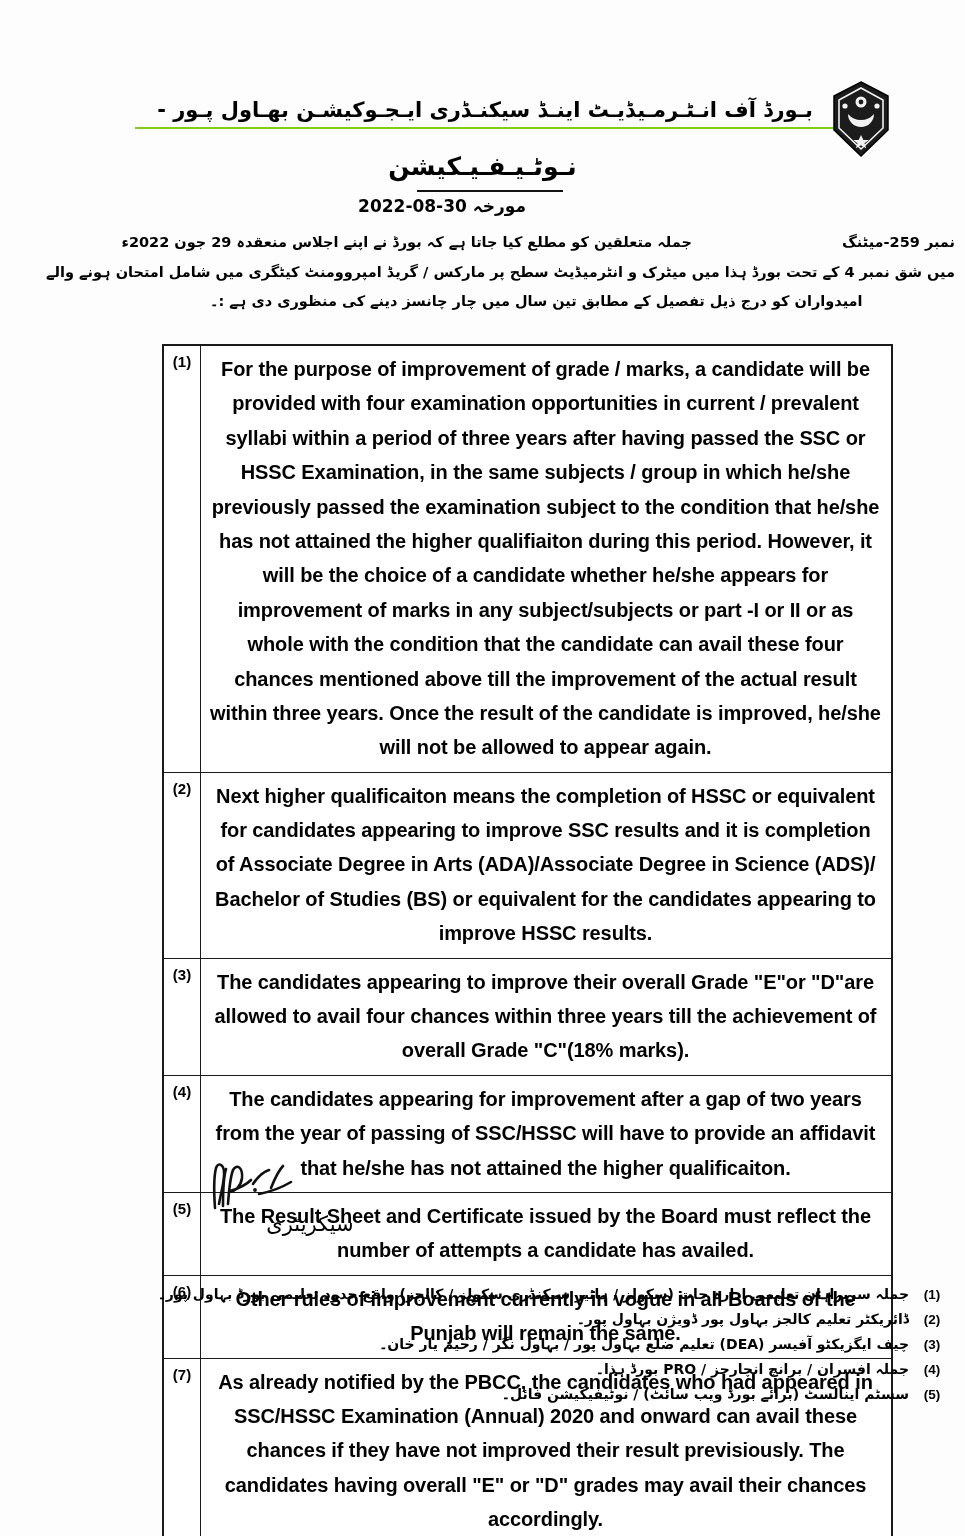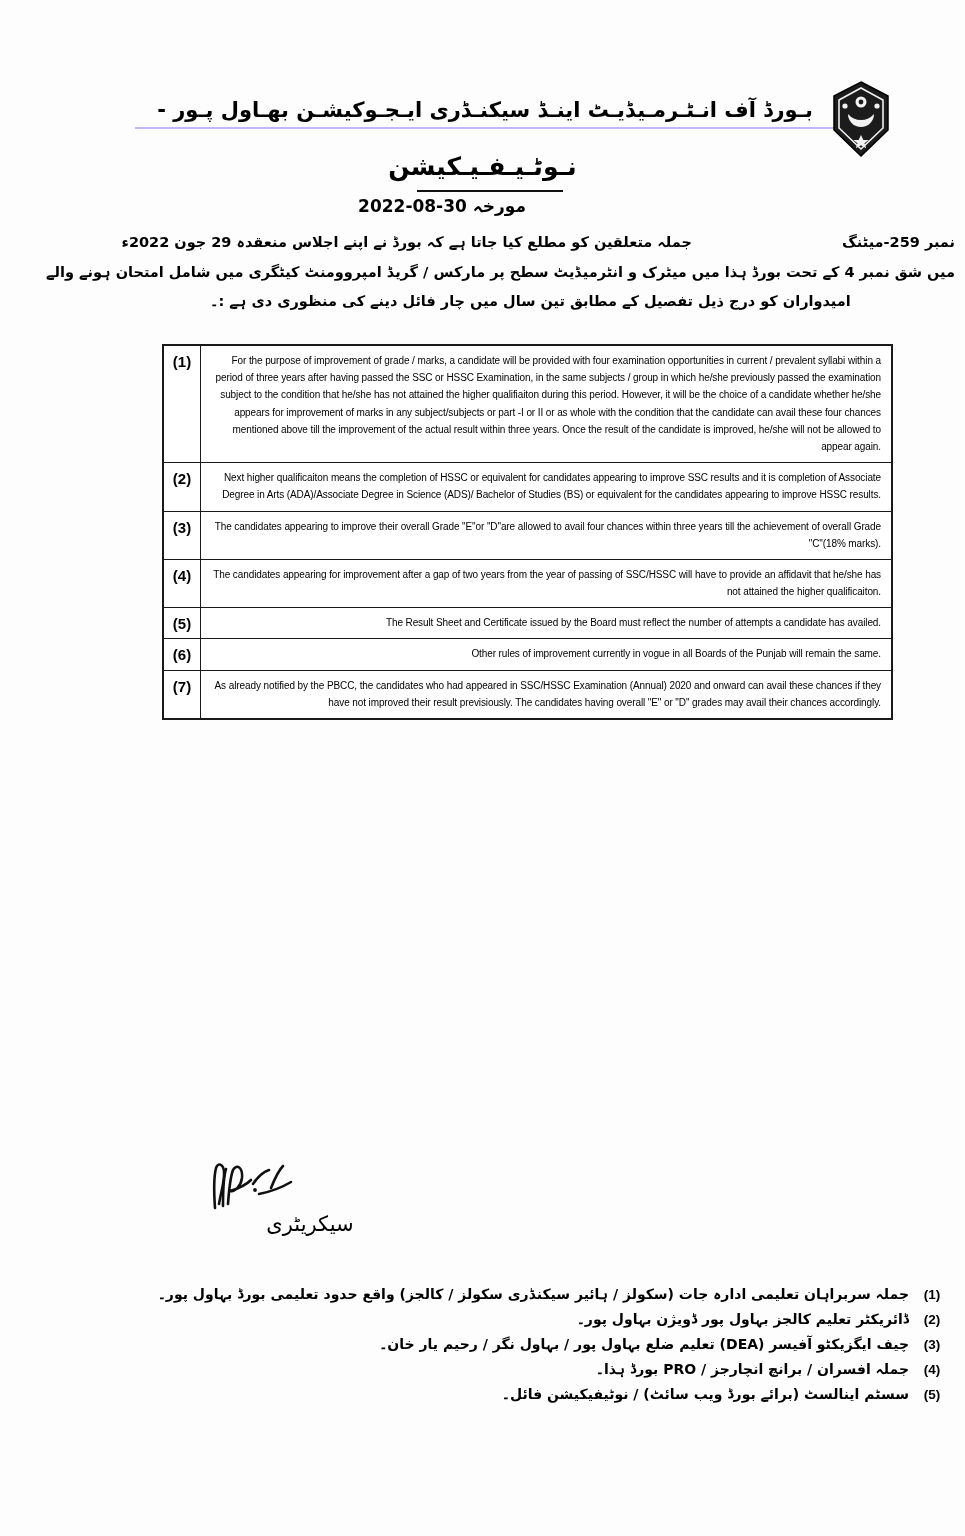--- a/index.html
+++ b/index.html
@@ -35,21 +35,21 @@
     position: absolute;
     right: 130px;
     top: 18px;
     width: 700px;
     text-align: center;
     direction: rtl;
     font-family: "DejaVu Sans", sans-serif;
     font-size: 21px;
     font-weight: bold;
     letter-spacing: 1px;
-    border-bottom: 2px solid #c4b5fd;
+    border-bottom: 2px solid #84cc16;
     padding-bottom: 3px;
     line-height: 1.35;
   }
   .emblem {
     position: absolute;
     left: 830px;
     top: 2px;
     width: 62px;
     height: 78px;
   }
@@ -133,24 +133,24 @@
   .cl-num {
     width: 36px;
     text-align: center;
     font-size: 15px;
     font-weight: bold;
     padding-top: 7px !important;
     font-family: "Liberation Sans", sans-serif;
   }
   .cl-body {
     padding: 6px 10px 7px 9px !important;
-    font-size: 10px;
-    font-weight: normal;
+    font-size: 20px;
+    font-weight: bold;
     line-height: 1.72;
-    text-align: right;
+    text-align: center;
     letter-spacing: -0.1px;
   }
 
   
   .signature-block {
     position: absolute;
     top: 1158px;
     left: 150px;
     width: 320px;
     text-align: center;
@@ -244,21 +244,21 @@
   <div class="notif-title">نـوٹـیـفـیـکیشن</div>
   <div class="notif-underline"></div>
   <div class="notif-date">مورخہ 30-08-2022</div>
 
   <div class="preamble">
     <span class="ln l1">
       <span class="pre-meeting">نمبر 259-میٹنگ</span>
       <span>جملہ متعلقین کو مطلع کیا جاتا ہے کہ بورڈ نے اپنے اجلاس منعقدہ 29 جون 2022ء</span>
     </span>
     <span class="ln l2">میں شق نمبر 4 کے تحت بورڈ ہذا میں میٹرک و انٹرمیڈیٹ سطح پر مارکس / گریڈ امپروومنٹ کیٹگری میں شامل امتحان ہونے والے</span>
-    <span class="ln l3">امیدواران کو درج ذیل تفصیل کے مطابق تین سال میں چار فائل دینے کی منظوری دی ہے :۔</span>
+    <span class="ln l3">امیدواران کو درج ذیل تفصیل کے مطابق تین سال میں چار چانسز دینے کی منظوری دی ہے :۔</span>
   </div>
 
   <table class="clauses">
     <tbody>
       <tr>
         <td class="cl-num">(1)</td>
         <td class="cl-body">For the purpose of improvement of grade / marks, a candidate will be provided with four examination opportunities in current / prevalent syllabi within a period of three years after having passed the SSC or HSSC Examination, in the same subjects / group in which he/she previously passed the examination subject to the condition that he/she has not attained the higher qualifiaiton during this period. However, it will be the choice of a candidate whether he/she appears for improvement of marks in any subject/subjects or part -I or II or as whole with the condition that the candidate can avail these four chances mentioned above till the improvement of the actual result within three years. Once the result of the candidate is improved, he/she will not be allowed to appear again.</td>
       </tr>
       <tr>
         <td class="cl-num">(2)</td>

